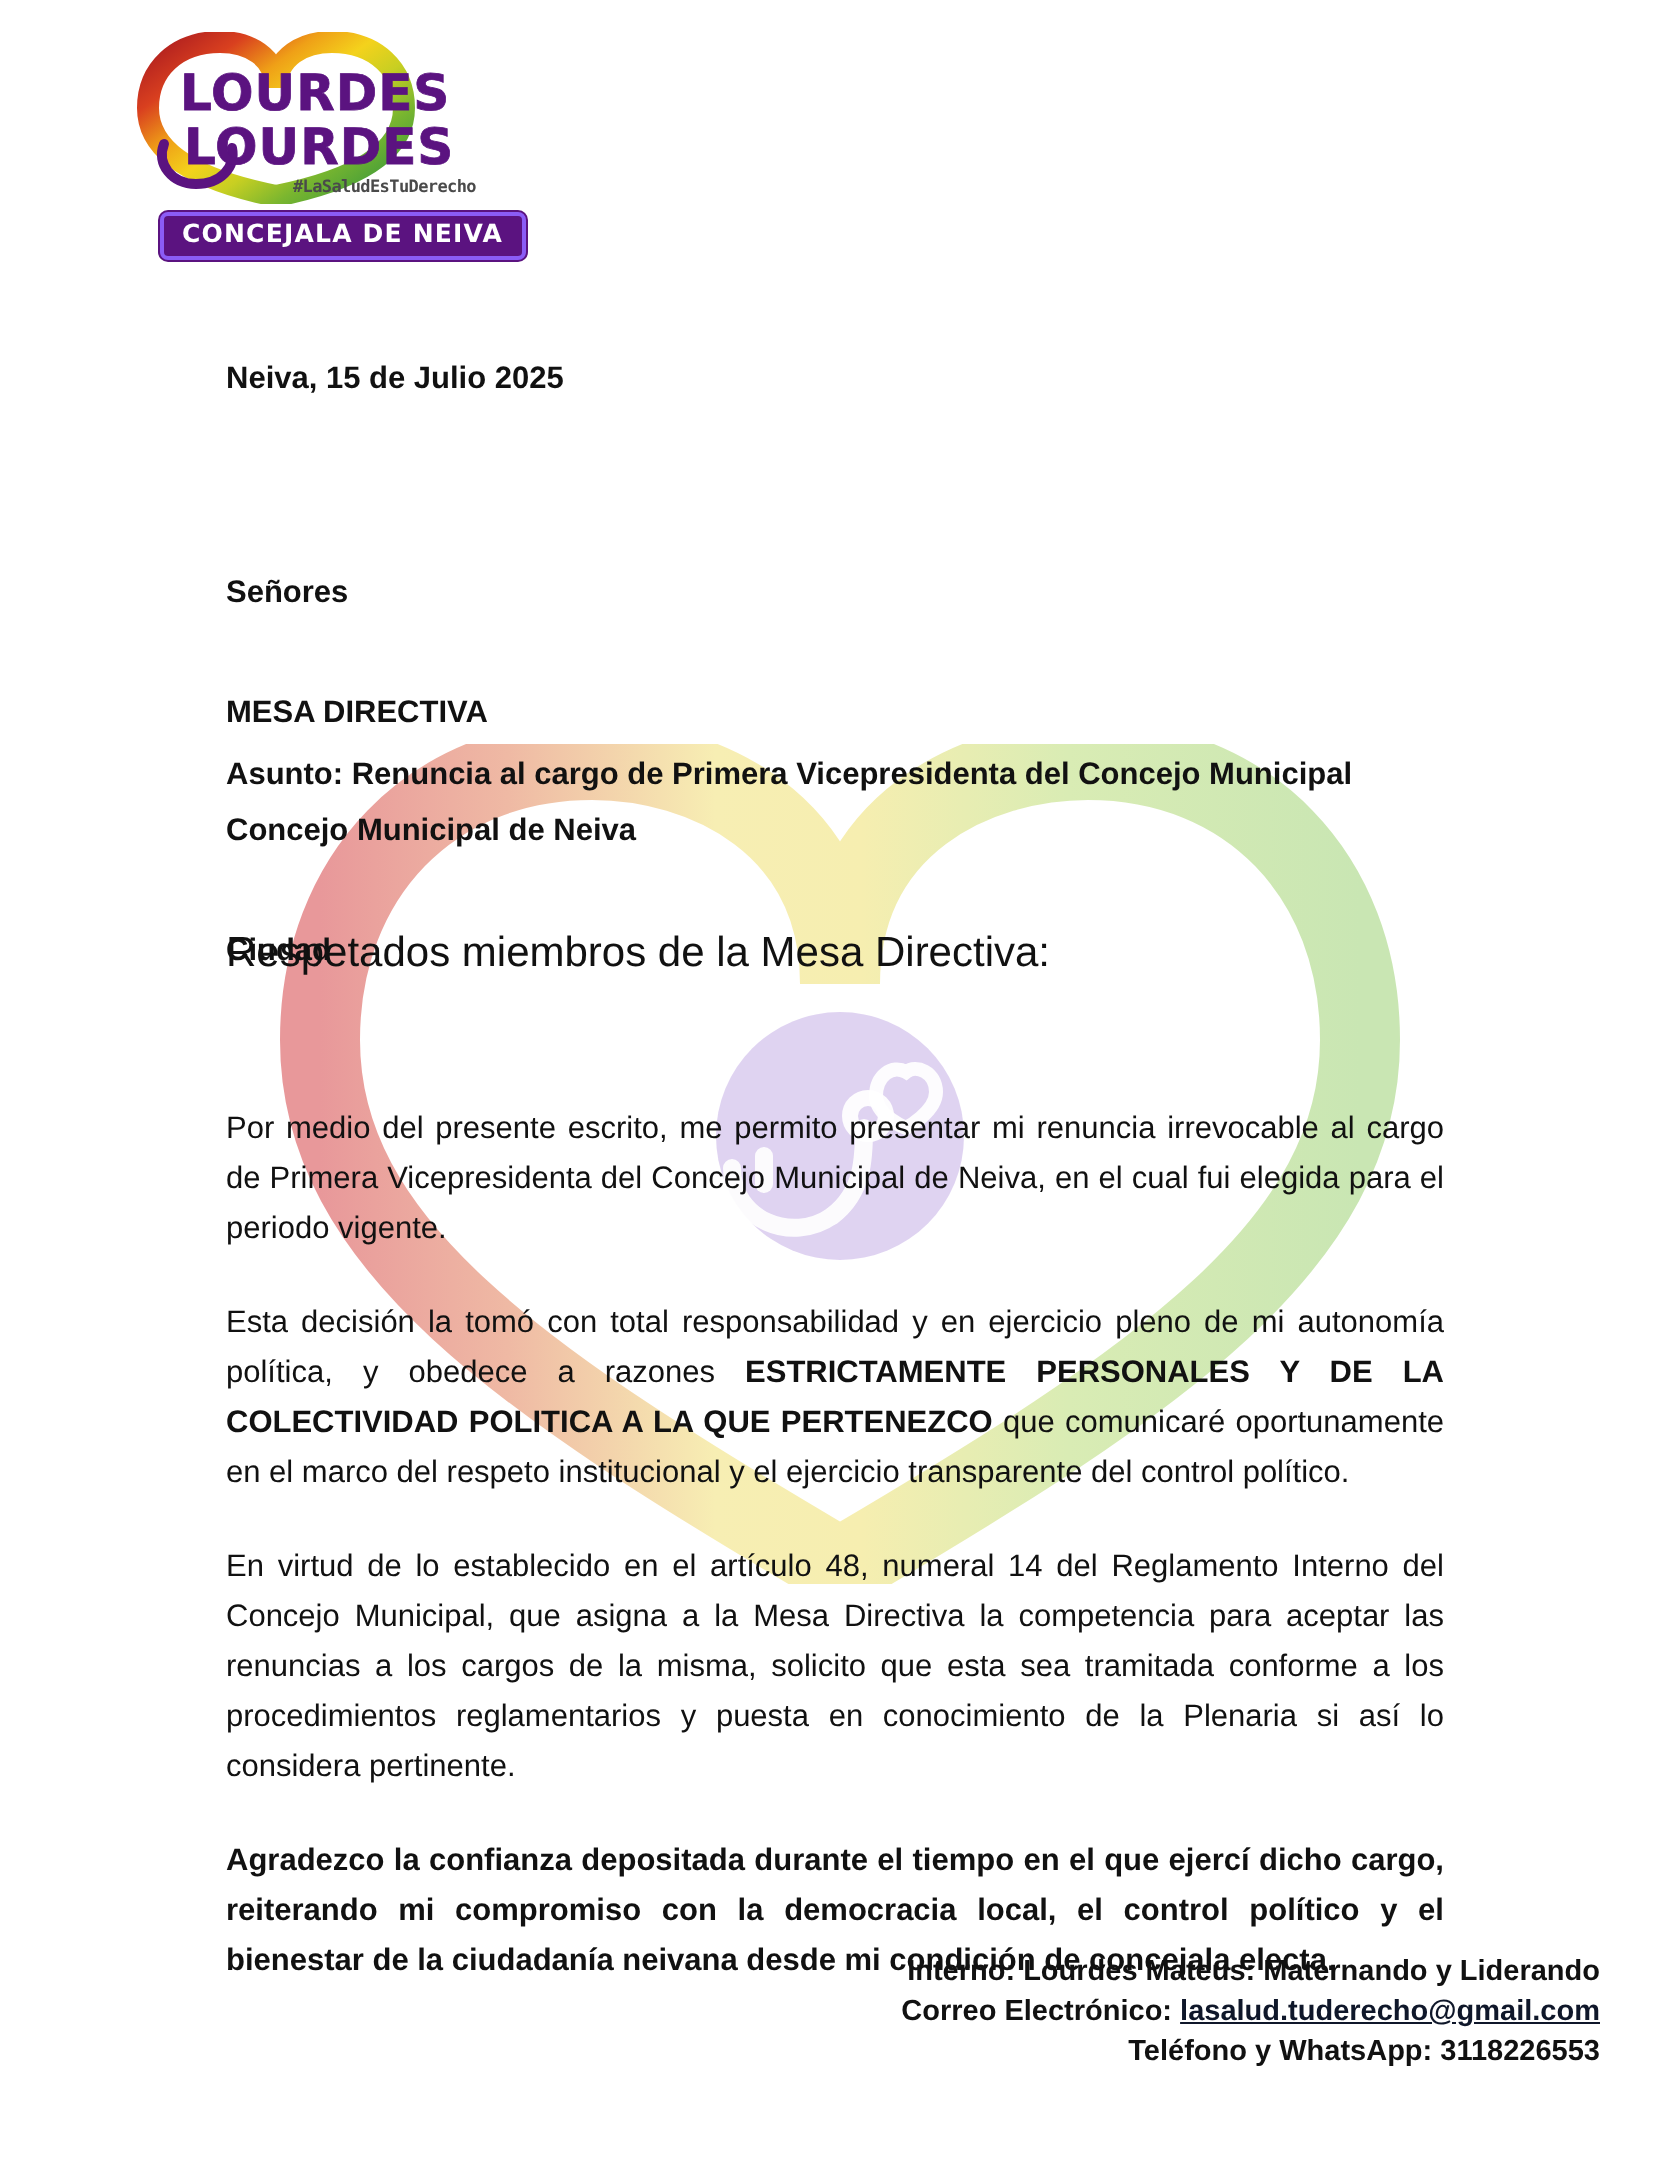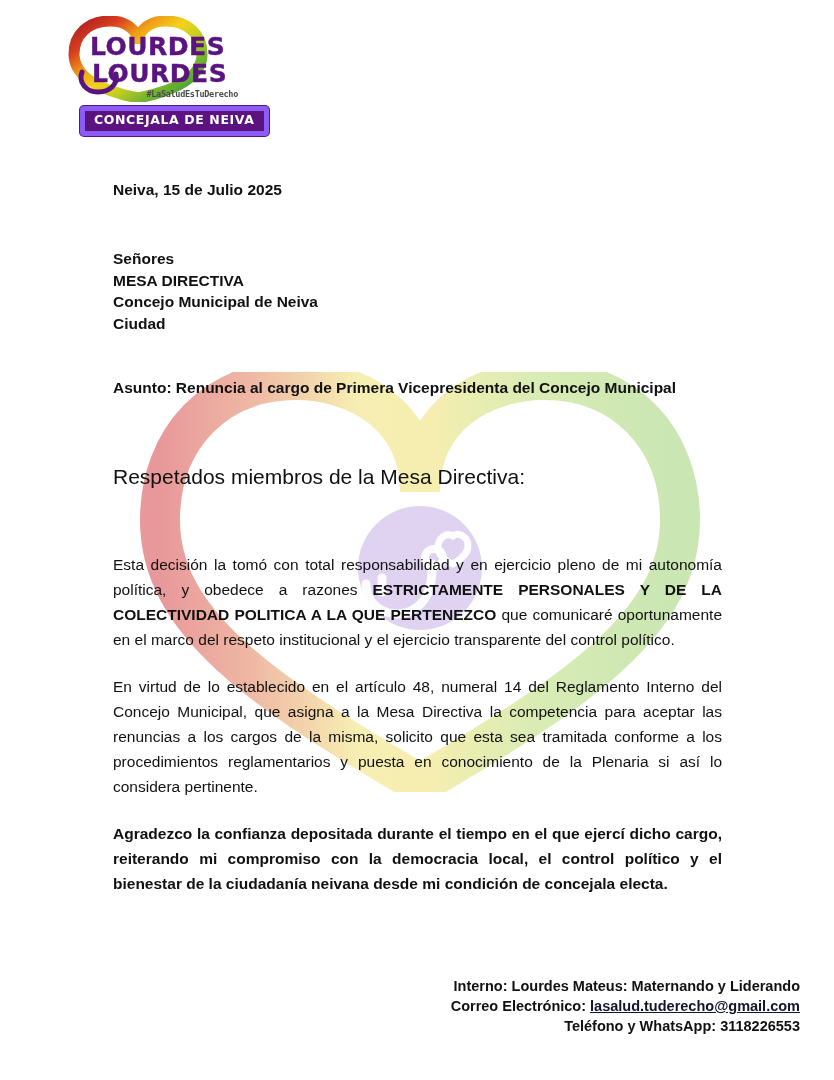--- a/index.html
+++ b/index.html
@@ -74,21 +74,21 @@
     margin-top: 3px;
     margin-right: 2px;
     letter-spacing: -0.3px;
     white-space: nowrap;
   }
   .logo-banner {
     position: absolute;
     left: 42px;
     top: 90px;
     background: #5b1380;
-    border: 5px solid #8b5cf6;
+    border: 2px solid #8b5cf6;
     border-radius: 4px;
     padding: 3px 9px 4px 9px;
     box-shadow: 0 0 0 1px #5b1380;
   }
   .logo-banner-text {
     font-family: "DejaVu Sans", sans-serif;
     font-size: 12.5px;
     font-weight: bold;
     color: #ffffff;
     letter-spacing: 0.6px;
@@ -115,21 +115,21 @@
   }
   .addressee {
     position: absolute;
     left: 113px;
     top: 248px;
     font-size: 15.5px;
     font-weight: bold;
     color: #111111;
     line-height: 21.5px;
   }
-  .addressee div { white-space: nowrap; }
+  .addressee div { white-space: nowrap; margin-top: 38px; }
   .subject {
     position: absolute;
     left: 113px;
     top: 379px;
     font-size: 15.5px;
     font-weight: bold;
     color: #111111;
     white-space: nowrap;
   }
   .salutation {
@@ -261,20 +261,21 @@
       <div>MESA DIRECTIVA</div>
       <div>Concejo Municipal de Neiva</div>
       <div>Ciudad</div>
     </div>
 
     <div class="subject">Asunto: Renuncia al cargo de Primera Vicepresidenta del Concejo Municipal</div>
 
     <div class="salutation">Respetados miembros de la Mesa Directiva:</div>
 
     <div class="body-paras">
+        <p class="para"><span>Por medio del presente escrito, me permito presentar mi renuncia irrevocable al cargo de Primera Vicepresidenta del Concejo Municipal de Neiva, en el cual fui elegida para el periodo vigente.</span></p>
         <p class="para"><span>Esta decisión la tomó con total responsabilidad y en ejercicio pleno de mi autonomía política, y obedece a razones </span><b>ESTRICTAMENTE PERSONALES Y DE LA COLECTIVIDAD POLITICA A LA QUE PERTENEZCO</b><span> que comunicaré oportunamente en el marco del respeto institucional y el ejercicio transparente del control político.</span></p>
         <p class="para"><span>En virtud de lo establecido en el artículo 48, numeral 14 del Reglamento Interno del Concejo Municipal, que asigna a la Mesa Directiva la competencia para aceptar las renuncias a los cargos de la misma, solicito que esta sea tramitada conforme a los procedimientos reglamentarios y puesta en conocimiento de la Plenaria si así lo considera pertinente.</span></p>
         <p class="para"><span>Agradezco la confianza depositada durante el tiempo en el que ejercí dicho cargo, reiterando mi compromiso con la democracia local, el control político y el bienestar de la ciudadanía neivana desde mi condición de concejala electa.</span></p>
       </div>
   </div>
 
   <div class="footer">
     <div class="footer-line">Interno: Lourdes Mateus: Maternando y Liderando</div>
     <div class="footer-line">
       <span>Correo Electrónico: </span><a class="footer-link" href="#">lasalud.tuderecho@gmail.com</a>

